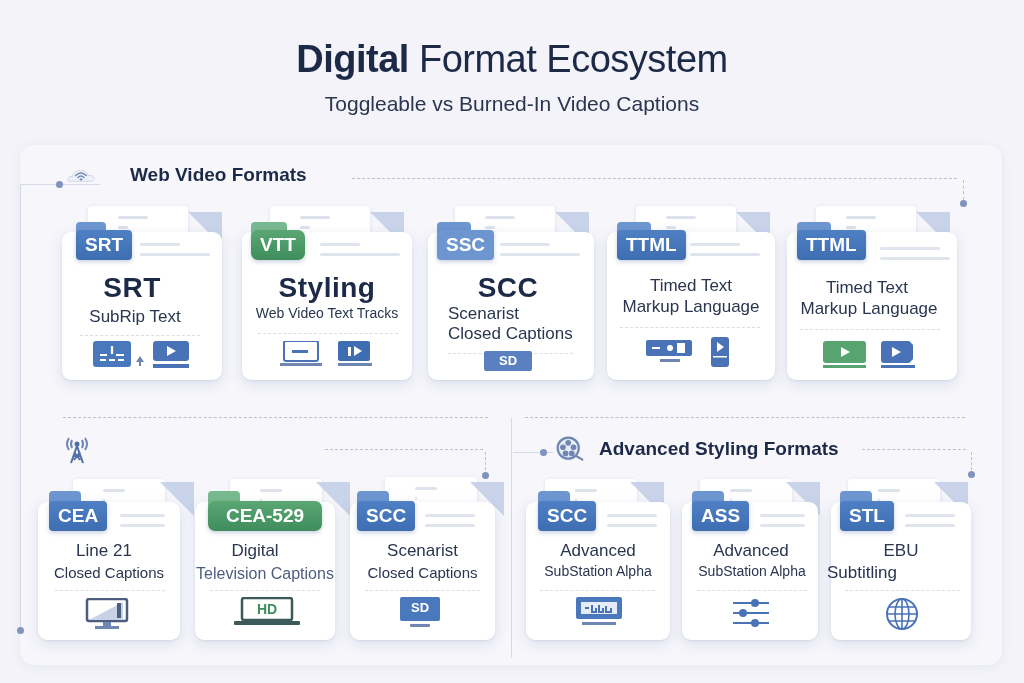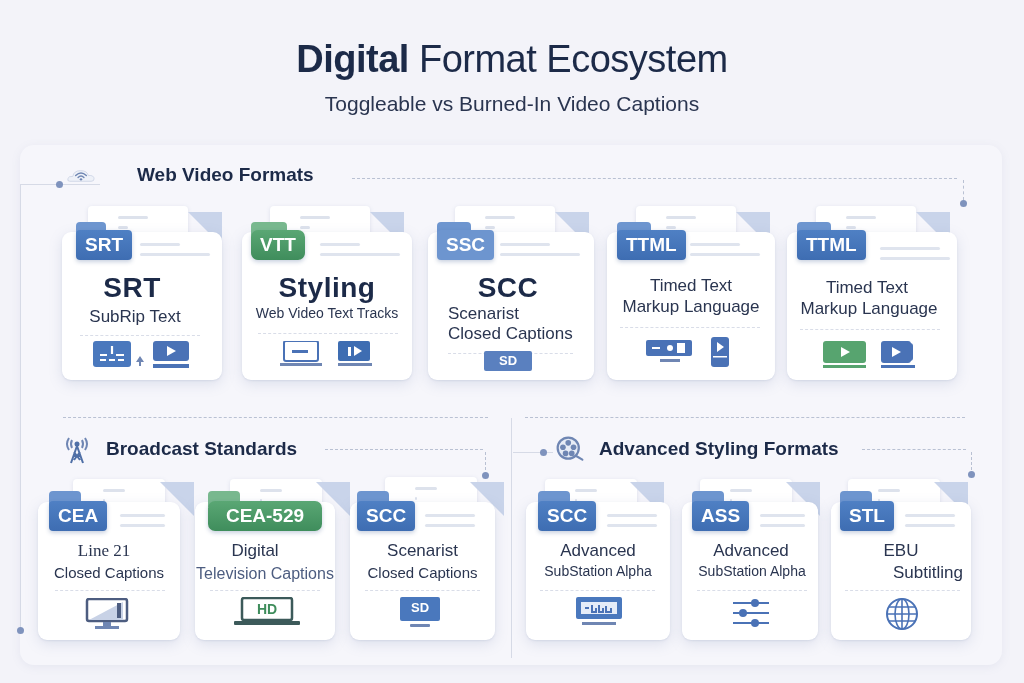--- a/index.html
+++ b/index.html
@@ -109,35 +109,34 @@
 
 <div class="section-title" style="left:66px;top:160px;">
   <span class="icon">
     <svg width="62" height="34" viewBox="0 0 62 34">
       <path d="M8 30 Q2 30 4 24 Q6 19 14 20 Q16 8 30 8 Q44 8 46 18 Q58 17 58 25 Q58 30 52 30 Z" fill="#eef1f8" stroke="#c6cfe2" stroke-width="1.5"></path>
       <path d="M20 18 Q31 8 42 18" stroke="#6f86b3" stroke-width="3" fill="none" stroke-linecap="round"></path>
       <path d="M25 22 Q31 16 37 22" stroke="#6f86b3" stroke-width="3" fill="none" stroke-linecap="round"></path>
       <circle cx="31" cy="26" r="2.5" fill="#6f86b3"></circle>
     </svg>
   </span>
-  <span style="margin-left:29px">Web Video Formats</span>
+  <span style="margin-left:22px">Web Video Formats</span>
 </div>
 
 <div class="section-title" style="left:62px;top:434px;">
   <span class="icon">
     <svg width="28" height="30" viewBox="0 0 28 30">
       <path d="M6 4 Q2 10 6 16" stroke="#6f86b3" stroke-width="2" fill="none"></path>
       <path d="M22 4 Q26 10 22 16" stroke="#6f86b3" stroke-width="2" fill="none"></path>
       <path d="M9 6 Q7 10 9 14" stroke="#6f86b3" stroke-width="2" fill="none"></path>
       <path d="M19 6 Q21 10 19 14" stroke="#6f86b3" stroke-width="2" fill="none"></path>
       <circle cx="14" cy="10" r="2.5" fill="#4f6fa6"></circle>
       <path d="M14 12 L8 29 M14 12 L20 29 M10 22 L18 22 M11 18 L17 26 M17 18 L11 26" stroke="#4f6fa6" stroke-width="2"></path>
     </svg>
   </span>
-  <span style="margin-left:2px">Broadcast Standards</span>
 </div>
 
 <div class="section-title" style="left:555px;top:434px;">
   <span class="icon">
     <svg width="34" height="30" viewBox="0 0 34 30">
       <circle cx="15" cy="14" r="12" fill="#e7ecf6" stroke="#6f86b3" stroke-width="2.5"></circle>
       <circle cx="15" cy="8" r="3.2" fill="#6f86b3"></circle>
         <circle cx="9" cy="13" r="3.2" fill="#6f86b3"></circle>
       <circle cx="21" cy="13" r="3.2" fill="#6f86b3"></circle>
         <circle cx="12" cy="20" r="3.2" fill="#6f86b3"></circle>
@@ -280,21 +279,21 @@
 </div>
 
 <div>
   <div class="sheet" style="left:73px;top:479px;width:92px;height:50px;"></div>
   <div class="fold" style="left:160px;top:482px;"></div>
   <div class="card" style="left:38px;top:502px;width:142px;height:138px;"></div>
   <div class="tab-back blue" style="left:49px;top:491px;width:32px;"></div>
   <div class="tag blue" style="left:49px;top:501px;">CEA</div>
   <div class="lines-r" style="left:120px;top:514px;width:45px;"></div>
   <div class="lines-r" style="left:120px;top:524px;width:45px;"></div>
-  <div class="card-main med" style="left:30px;width:148px;top:540px;position:absolute;font-family:Liberation Serif, serif;">Line 21</div>
+  <div class="card-main med" style="left:30px;width:148px;top:540px;position:absolute;">Line 21</div>
   <div class="card-main med" style="left:36px;width:146px;top:562px;position:absolute;font-size:15px;">Closed Captions</div>
   <div class="sep" style="left:55px;top:590px;width:110px;"></div>
   <div class="ico" style="left:85px;top:598px;">
     <svg width="44" height="32" viewBox="0 0 44 32">
         <rect x="2" y="1" width="40" height="22" rx="2" fill="#fff" stroke="#4d5d80" stroke-width="2.5"></rect>
         <path d="M4 22 L38 4 V22 Z" fill="#c8d2e6"></path>
         <rect x="32" y="5" width="4" height="15" fill="#4d5d80"></rect>
         <rect x="18" y="24" width="8" height="4" fill="#6f86b3"></rect>
         <rect x="10" y="28" width="24" height="3" fill="#6f86b3"></rect>
       </svg>
@@ -383,21 +382,21 @@
 
 <div>
   <div class="sheet" style="left:848px;top:479px;width:92px;height:50px;"></div>
   <div class="fold" style="left:934px;top:482px;"></div>
   <div class="card" style="left:831px;top:502px;width:140px;height:138px;"></div>
   <div class="tab-back blue" style="left:840px;top:491px;width:32px;"></div>
   <div class="tag blue" style="left:840px;top:501px;">STL</div>
   <div class="lines-r" style="left:905px;top:514px;width:50px;"></div>
   <div class="lines-r" style="left:905px;top:524px;width:50px;"></div>
   <div class="card-main med" style="left:831px;width:140px;top:540px;position:absolute;">EBU</div>
-  <div class="card-main med" style="left:858px;width:140px;top:562px;position:absolute;">Subtitling</div>
+  <div class="card-main med" style="left:792px;width:140px;top:562px;position:absolute;">Subtitling</div>
   <div class="sep" style="left:845px;top:590px;width:115px;"></div>
   <div class="ico" style="left:884px;top:596px;">
     <svg width="36" height="36" viewBox="0 0 36 36">
         <circle cx="18" cy="18" r="15" fill="none" stroke="#4a72b6" stroke-width="2"></circle>
         <ellipse cx="18" cy="18" rx="7" ry="15" fill="none" stroke="#4a72b6" stroke-width="1.6"></ellipse>
         <path d="M3 18 H33 M5 11 H31 M5 25 H31 M18 3 V33" stroke="#4a72b6" stroke-width="1.6"></path>
       </svg>
   </div>
 </div>
 

